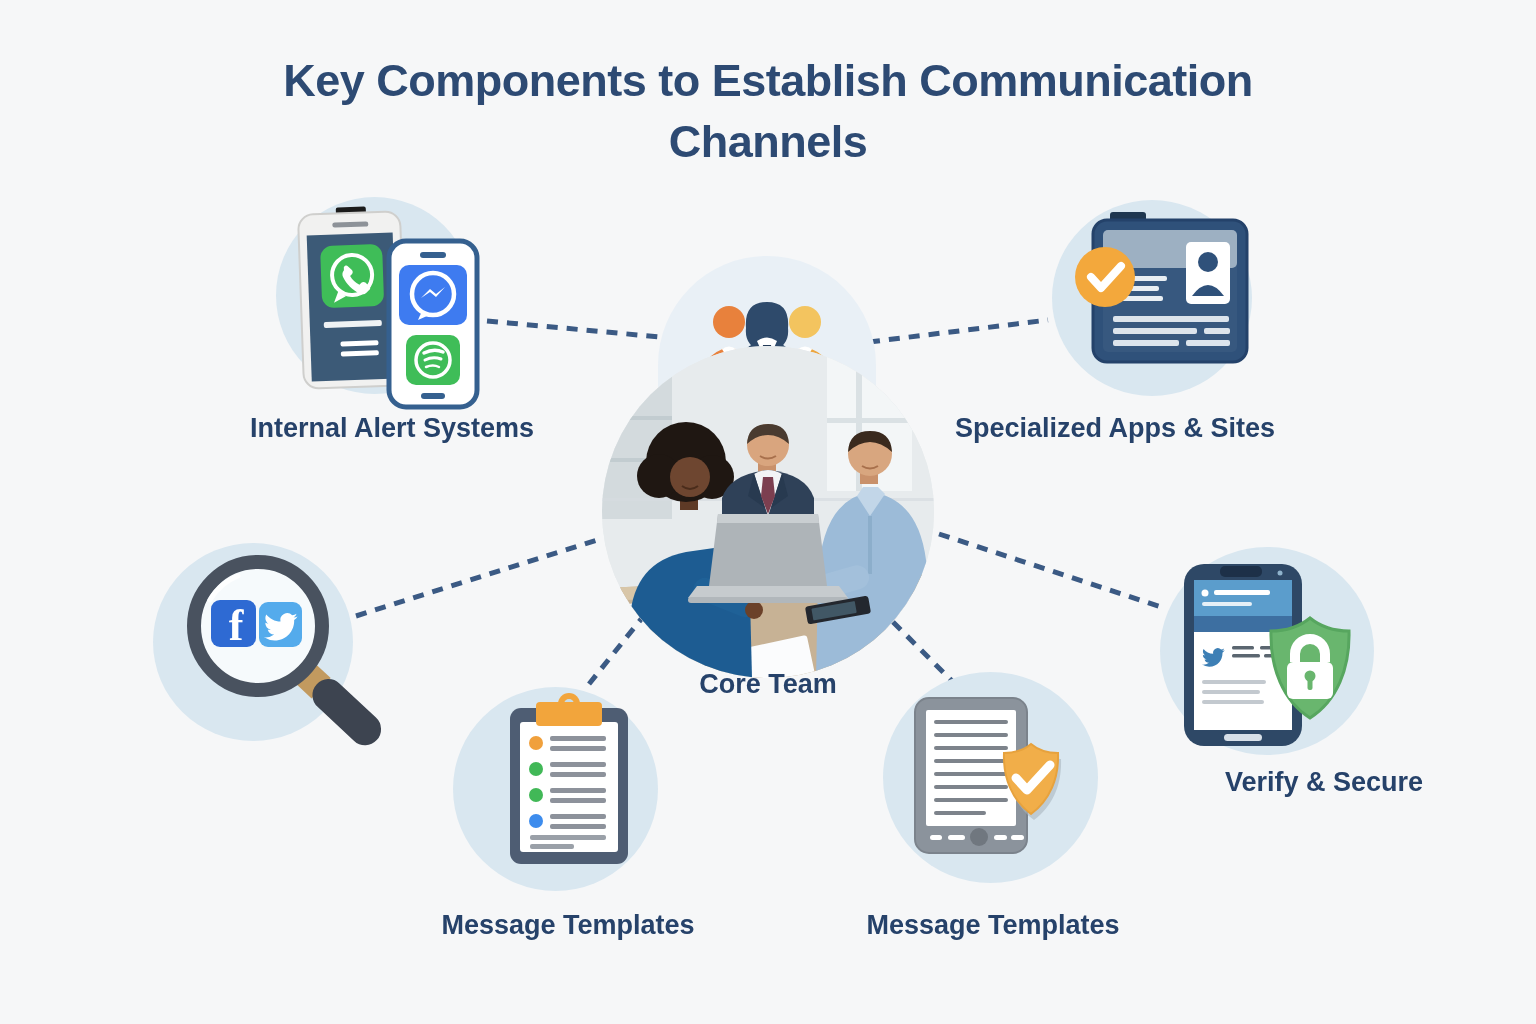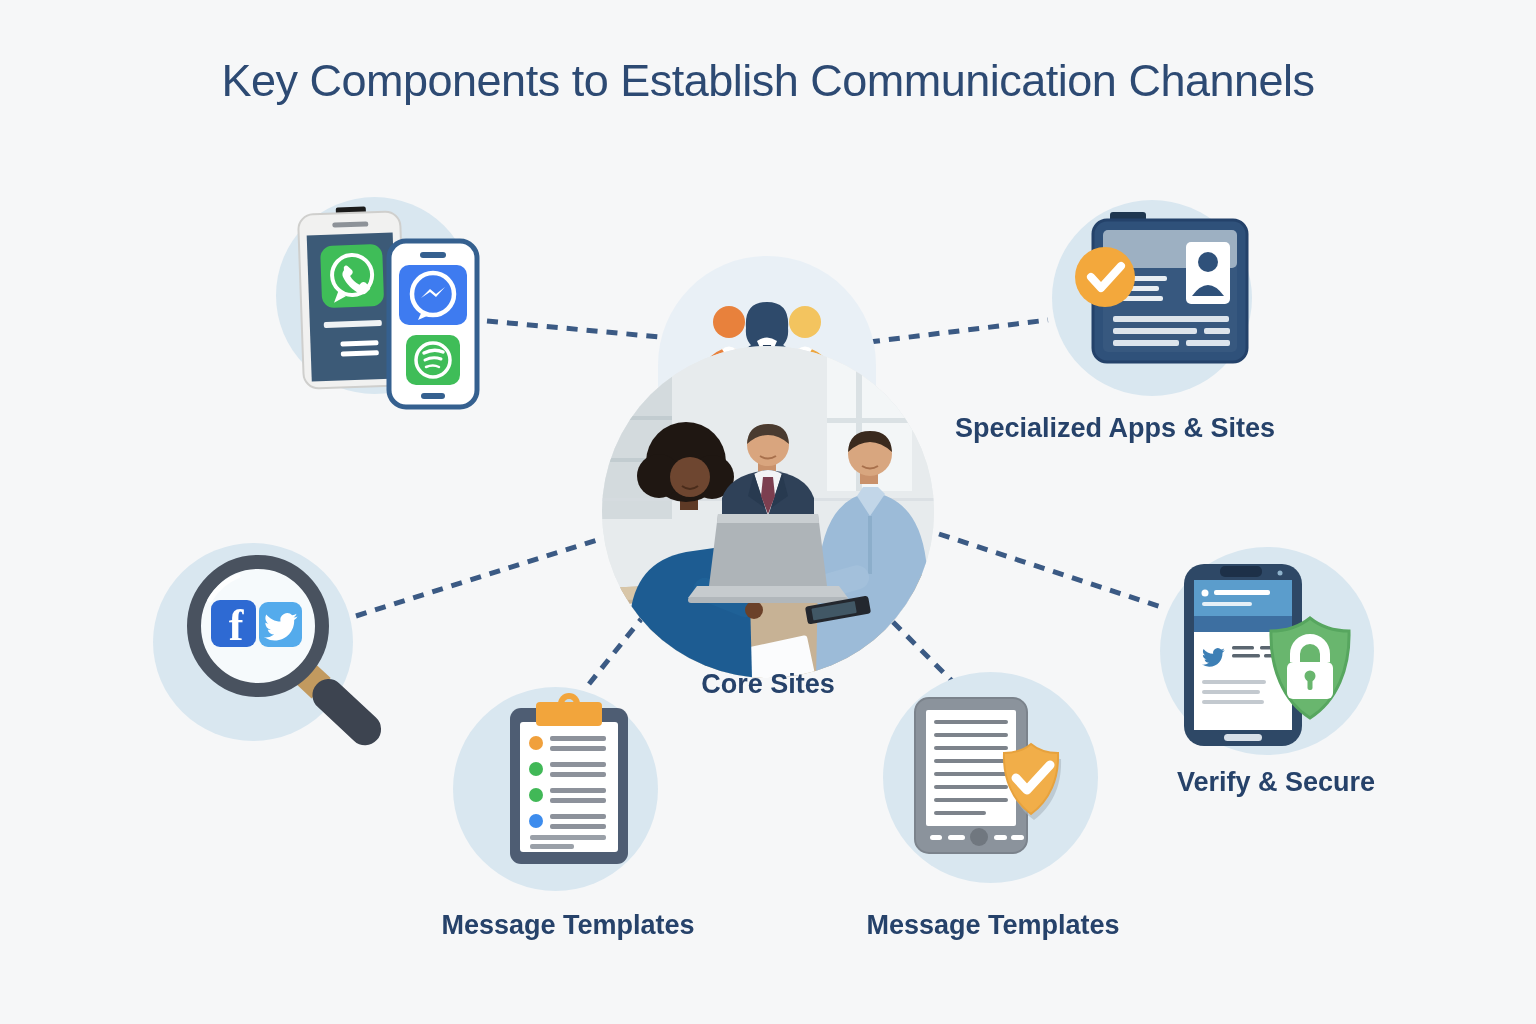--- a/index.html
+++ b/index.html
@@ -5,21 +5,21 @@
   * { margin:0; padding:0; box-sizing:border-box; }
   html,body { background:#eceeef; }
   .canvas {
     position:relative; width:1536px; height:1024px; margin:0 auto;
     background:#f6f7f8; overflow:hidden;
     font-family:"Liberation Sans", sans-serif;
   }
   .title {
     position:absolute; left:0; right:0; top:50px; margin:0 auto;
     width:1150px; text-align:center;
-    font-size:45px; font-weight:400; line-height:1.36;
+    font-size:45px; font-weight:700; line-height:1.36;
     color:#2d4a73; letter-spacing:-0.5px;
   }
   .connectors { position:absolute; left:0; top:0; z-index:1; }
   .bubble { position:absolute; border-radius:50%; background:#d9e7f0; z-index:2; }
   .icon-svg { position:absolute; z-index:3; overflow:visible; }
   .node-label {
     position:absolute; z-index:4; transform:translateX(-50%);
     white-space:nowrap; font-size:27px; font-weight:700; color:#26426a;
   }
   .dome {
@@ -40,21 +40,21 @@
   .b-mt2 { left:883px;  top:672px; width:215px; height:211px; }
   .s-ia  { left:283px;  top:201px; }
   .s-sa  { left:1058px; top:208px; }
   .s-ms  { left:158px;  top:548px; }
   .s-vs  { left:1172px; top:556px; }
   .s-mt1 { left:496px;  top:692px; }
   .s-mt2 { left:898px;  top:684px; }
   .l-ia  { left:392px;  top:413px; }
   .l-sa  { left:1115px; top:413px; }
   .l-ms  { left:256px;  top:767px; }
-  .l-vs  { left:1276px; top:767px; }
+  .l-vs  { left:1324px; top:767px; }
   .l-mt1 { left:568px;  top:910px; }
   .l-mt2 { left:993px;  top:910px; }
   .l-core{ left:768px;  top:669px; }
 </style>
 </head>
 <body>
 
 <div class="canvas">
 
   <h1 class="title">Key Components to Establish Communication Channels</h1>
@@ -161,21 +161,21 @@
         <rect x="86" y="251" width="160" height="6" rx="3" fill="#b1b7bb"></rect>
       </g>
 
       <g transform="rotate(-10 236 264)">
         <rect x="204" y="255" width="64" height="18" rx="3" fill="#23272e"></rect>
         <rect x="210" y="258" width="44" height="12" rx="1" fill="#46606f" opacity="0.85"></rect>
       </g>
     </svg>
   </div>
 
-  <div class="node-label l-core">Core Sites</div>
+  <div class="node-label l-core">Core Team</div>
 
   <div class="bubble b-ia"></div>
   <svg class="icon-svg s-ia" width="195" height="218" viewBox="0 0 195 218">
 
     <g transform="rotate(-2 70 100)">
       <rect x="56" y="6" width="30" height="12" rx="2" fill="#1b1b1b"></rect>
       <rect x="18" y="12" width="102" height="174" rx="15" fill="#f1f1f0" stroke="#cfcfcd" stroke-width="2"></rect>
       <rect x="52" y="21" width="36" height="5" rx="2.5" fill="#8d9298"></rect>
       <rect x="26" y="33" width="86" height="146" fill="#3c5a77"></rect>
       <g>
@@ -201,20 +201,21 @@
       <g>
         <rect x="123" y="134" width="54" height="50" rx="10" fill="#3fbd58"></rect>
         <circle cx="150" cy="159" r="17" stroke="#ffffff" stroke-width="3.5" fill="none"></circle>
         <path d="M141 152 q10-5 19-1" stroke="#ffffff" stroke-width="3.5" fill="none" stroke-linecap="round"></path>
         <path d="M142 159 q8-4 16-1" stroke="#ffffff" stroke-width="3" fill="none" stroke-linecap="round"></path>
         <path d="M143 166 q7-3 13 0" stroke="#ffffff" stroke-width="2.5" fill="none" stroke-linecap="round"></path>
       </g>
       <rect x="138" y="192" width="24" height="6" rx="3" fill="#35608f"></rect>
     </g>
   </svg>
+  <div class="node-label l-ia">Internal Alert Systems</div>
 
   <div class="bubble b-sa"></div>
   <svg class="icon-svg s-sa" width="200" height="175" viewBox="0 0 200 175">
     <g>
       <rect x="52" y="4" width="36" height="16" rx="3" fill="#1f3750"></rect>
       <rect x="35" y="12" width="154" height="142" rx="14" fill="#2f517a" stroke="#24426a" stroke-width="3"></rect>
       <rect x="45" y="22" width="134" height="122" rx="5" fill="#37587f"></rect>
       <rect x="45" y="22" width="134" height="38" rx="5" fill="#9db0c2"></rect>
       <g>
         <rect x="128" y="34" width="44" height="62" rx="5" fill="#ffffff"></rect>

